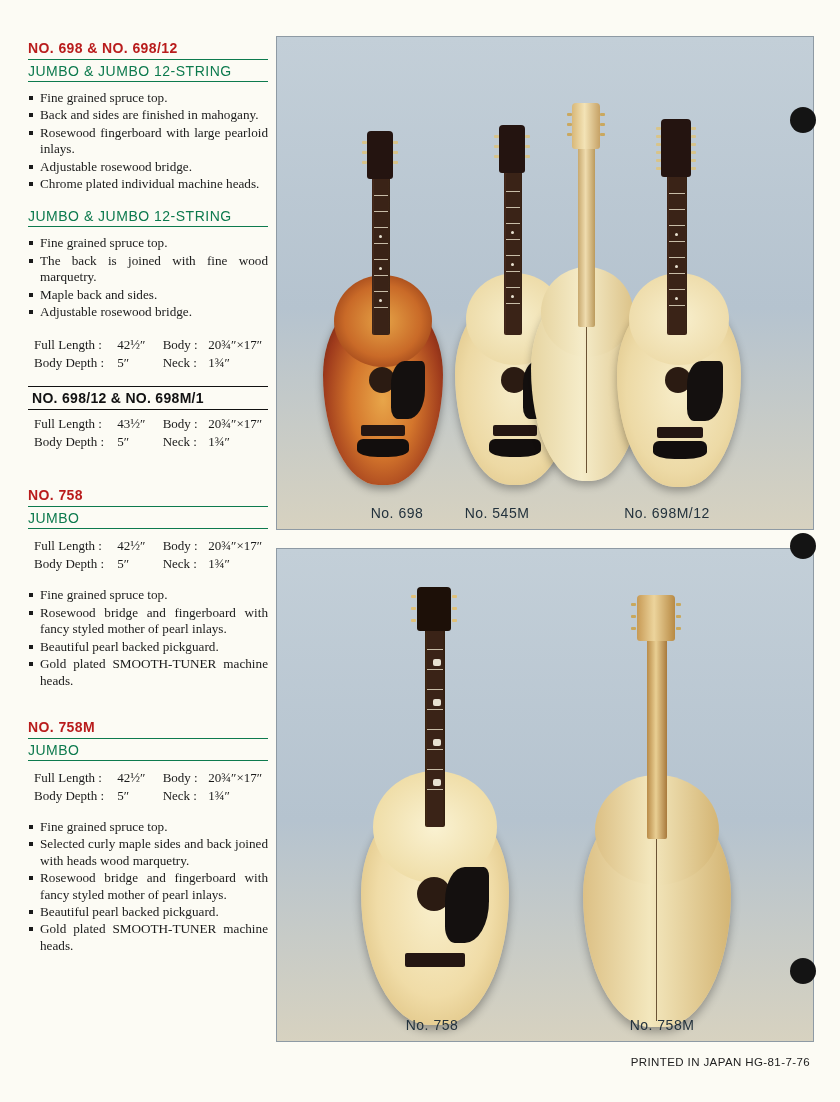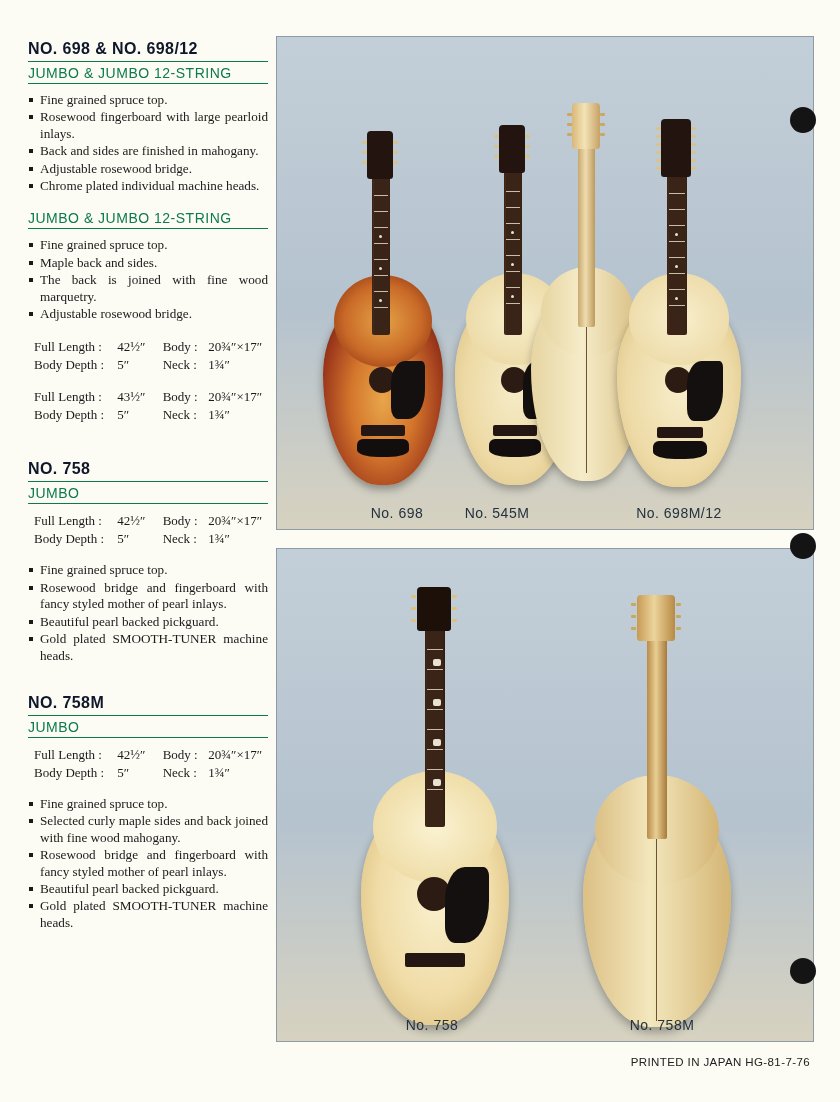--- a/index.html
+++ b/index.html
@@ -16,23 +16,23 @@
     background:#fcfbf4;
   }
   
   .left-col{
     position:absolute;
     left:28px;top:40px;width:240px;
   }
   .model-head{
     font-family:"Liberation Sans", sans-serif;
     font-weight:bold;
-    font-size:16px;
+    font-size:14px;
     letter-spacing:.4px;
-    color:#0f172a;
+    color:#b91c1c;
     border-bottom:1.6px solid #0d7a4e;
     padding-bottom:3px;
     margin-bottom:3px;
   }
   .model-sub{
     font-family:"Liberation Sans", sans-serif;
     font-size:14px;
     letter-spacing:.5px;
     color:#0d7a4e;
     border-bottom:1.2px solid #0d7a4e;
@@ -135,33 +135,33 @@
 
 <div class="page">
 
   <div class="left-col">
 
     <div>
       <div class="model-head">NO. 698 &amp; NO. 698/12</div>
       <div class="model-sub">JUMBO  &amp;  JUMBO 12-STRING</div>
       <ul class="feature-list">
         <li>Fine grained spruce top.</li>
+        <li>Back and sides are finished in mahogany.</li>
         <li>Rosewood fingerboard with large pearloid inlays.</li>
-        <li>Back and sides are finished in mahogany.</li>
         <li>Adjustable rosewood bridge.</li>
         <li>Chrome plated individual machine heads.</li>
       </ul>
     </div>
 
     <div>
       <div class="model-sub">JUMBO  &amp;  JUMBO 12-STRING</div>
       <ul class="feature-list">
         <li>Fine grained spruce top.</li>
+        <li>The back is joined with fine wood marquetry.</li>
         <li>Maple back and sides.</li>
-        <li>The back is joined with fine wood marquetry.</li>
         <li>Adjustable rosewood bridge.</li>
       </ul>
     </div>
 
     <div>
       <table class="spec-table">
         <tbody>
             <tr>
           <td>Full Length :</td>
           <td>42½″</td>
@@ -172,20 +172,21 @@
           <td>Body Depth :</td>
           <td>5″</td>
           <td class="c2">Neck :</td>
           <td>1¾″</td>
         </tr>
       </tbody>
         </table>
     </div>
 
     <div>
+      <div class="spec-head">NO. 698/12 &amp; NO. 698M/1</div>
       <table class="spec-table">
         <tbody>
             <tr>
           <td>Full Length :</td>
           <td>43½″</td>
           <td class="c2">Body :</td>
           <td>20¾″×17″</td>
         </tr>
         <tr>
           <td>Body Depth :</td>
@@ -242,21 +243,21 @@
         <tr>
           <td>Body Depth :</td>
           <td>5″</td>
           <td class="c2">Neck :</td>
           <td>1¾″</td>
         </tr>
       </tbody>
         </table>
       <ul class="feature-list">
         <li>Fine grained spruce top.</li>
-        <li>Selected curly maple sides and back joined with fine wood mahogany.</li>
+        <li>Selected curly maple sides and back joined with heads wood marquetry.</li>
         <li>Rosewood bridge and fingerboard with fancy styled mother of pearl inlays.</li>
         <li>Beautiful pearl backed pickguard.</li>
         <li>Gold plated SMOOTH-TUNER machine heads.</li>
       </ul>
     </div>
 
   </div>
 
   <div class="photo" id="photo-top">
 
@@ -381,21 +382,21 @@
         <div class="tuner" style="right:-5px;top:48px"></div>
       </div>
       <div class="g-hole" style="left:58px;top:252px;width:26px;height:26px;"></div>
       <div class="g-pick" style="left:80px;top:246px;width:36px;height:60px;border-radius:40% 10% 50% 20%;"></div>
       <div class="g-bridge" style="left:50px;top:312px;width:46px;height:11px;"></div>
       <div class="g-pick" style="left:46px;top:326px;width:54px;height:18px;border-radius:6px 6px 40% 40%;background:#120e0d;"></div>
     </div>
 
     <div class="caption" style="left:40px;width:160px;">No. 698</div>
     <div class="caption" style="left:140px;width:160px;">No. 545M</div>
-    <div class="caption" style="left:312px;width:180px;">No. 698M/12</div>
+    <div class="caption" style="left:300px;width:180px;">No. 698M/12</div>
   </div>
 
   <div class="photo" id="photo-bottom">
 
     <div class="guitar" style="left:78px;top:36px;width:160px;height:440px;">
       <div class="g-body" style="left:6px;top:212px;width:148px;height:228px;
                   background:radial-gradient(ellipse at 50% 45%, #f9f0cd 0%, #f0dca7 55%, #d9bb78 92%, #6b4a22 100%);
                   box-shadow:0 5px 10px rgba(0,0,0,.32);"></div>
       <div class="g-upper" style="left:18px;top:186px;width:124px;height:112px;
                   background:radial-gradient(ellipse at 50% 50%, #faf2d2 0%, #eedba3 80%, #8a6532 100%);"></div>

